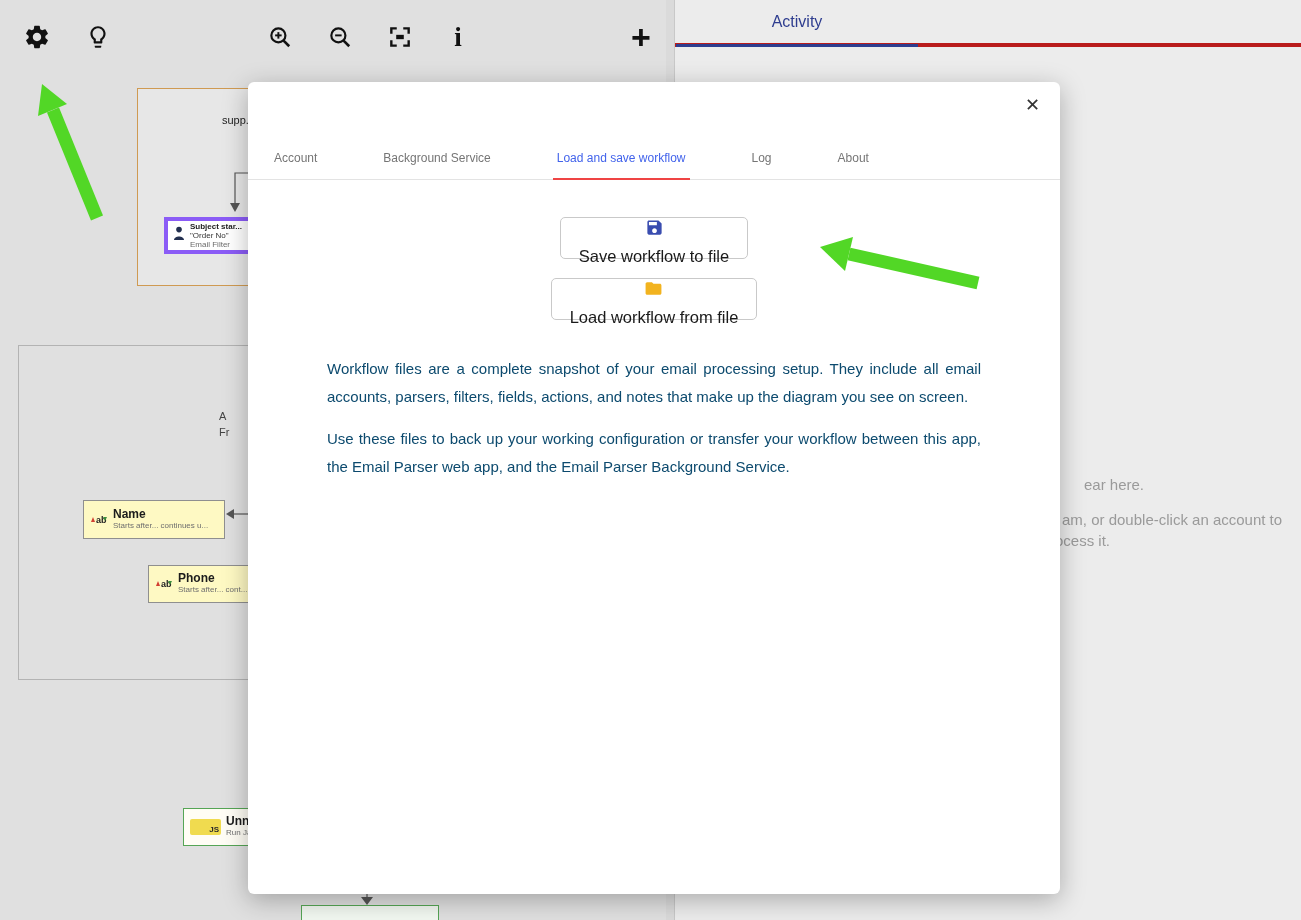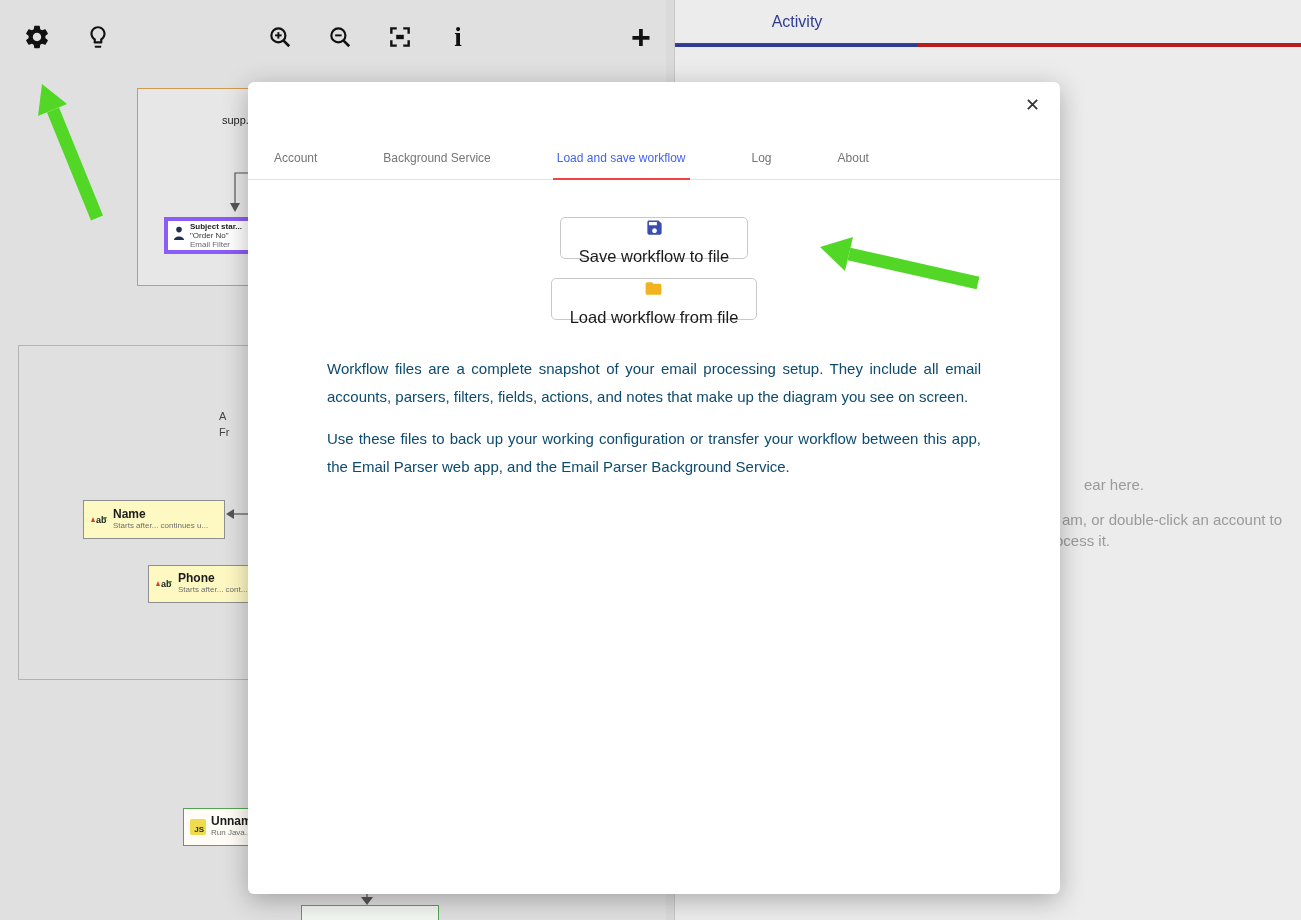--- a/index.html
+++ b/index.html
@@ -35,21 +35,21 @@
 
   .small-node { position: absolute; background: #fef9c3; border: 1px solid #8f8f8f; display: flex; align-items: center; gap: 5px; padding: 0 6px; cursor: pointer; }
   .small-node .t { display: flex; flex-direction: column; line-height: 11px; overflow: hidden; }
   .small-node .t1 { font-size: 12px; font-weight: bold; color: #1c1c1c; white-space: nowrap; }
   .small-node .t2 { font-size: 8px; color: #6e6e6e; white-space: nowrap; }
   .name-node  { left: 83px;  top: 500px; width: 142px; height: 39px; }
   .phone-node { left: 148px; top: 565px; width: 142px; height: 38px; }
   .js-node    { left: 183px; top: 808px; width: 137px; height: 38px; border-color: #55a555; background: #fffdf5; }
   .bottom-node{ position: absolute; left: 301px; top: 905px; width: 138px; height: 30px; border: 1px solid #55a555; background: #f2f8f1; cursor: pointer; }
 
-  .js-badge { width: 16px; height: 16px; min-width: 16px; background: #f0db4f; color: #2a2a2a; font-size: 8px; font-weight: bold; display: flex; align-items: flex-end; justify-content: flex-end; padding: 1px 2px; border-radius: 2px; }
+  .js-badge { width: 31px; height: 16px; min-width: 16px; background: #f0db4f; color: #2a2a2a; font-size: 8px; font-weight: bold; display: flex; align-items: flex-end; justify-content: flex-end; padding: 1px 2px; border-radius: 2px; }
 
   .canvas-links { position: absolute; left: 0; top: 0; width: 675px; height: 920px; pointer-events: none; z-index: 2; }
 
   
   .side { position: absolute; left: 675px; top: 0; width: 626px; height: 920px; background: #ececec; z-index: 1; }
   .side-header { position: relative; height: 47px; border-bottom: 4px solid #b91c1c; }
   .activity-tab { position: absolute; left: 1px; top: 0; width: 242px; height: 47px; display: flex; align-items: center; justify-content: center; font-size: 16px; color: #2e3d8f; border-bottom: 3px solid #2e3d8f; cursor: pointer; }
   .hint { position: absolute; font-size: 15px; color: #9a9a9a; white-space: nowrap; }
   .hint1 { left: 387px; top: 476px; margin-left: 22px; }
   .hint2 { left: 387px; top: 511px; }

